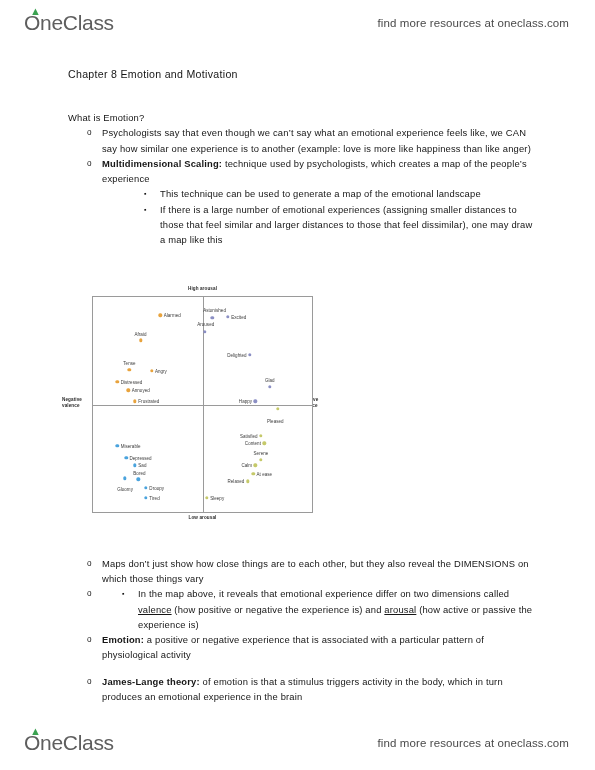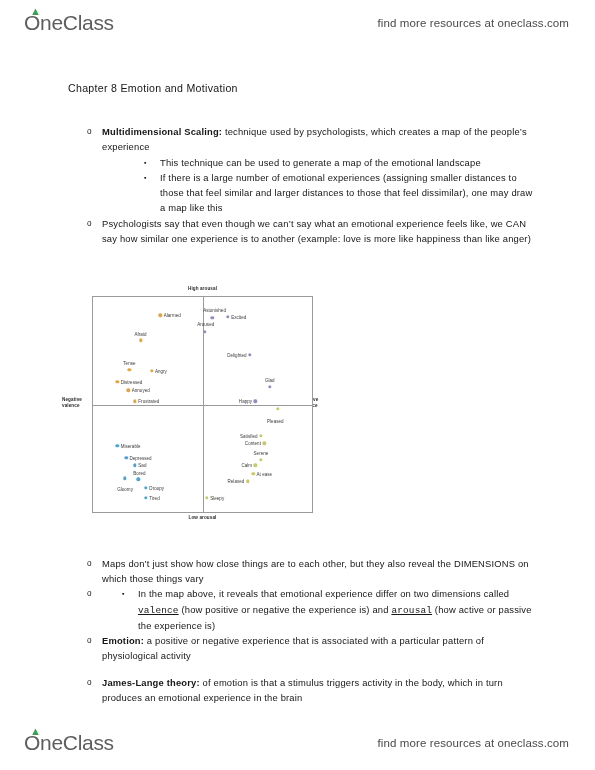--- a/index.html
+++ b/index.html
@@ -53,21 +53,21 @@
   .brand-right {
     font-size: 11.5px;
     color: #4a4a4a;
     letter-spacing: 0.1px;
   }
 
   
   .doc {
     position: absolute;
     left: 68px;
-    top: 80px;
+    top: 66px;
     width: 472px;
     font-size: 9.4px;
     line-height: 1.62;
     color: #161616;
     letter-spacing: 0.18px;
   }
   .doc .h-chapter {
     font-size: 10.6px;
     letter-spacing: 0.3px;
     margin-bottom: 16px;
@@ -107,21 +107,21 @@
     position: absolute;
     left: 20px;
     top: 0;
     font-size: 7px;
     line-height: 2.3;
     color: #161616;
   }
   ul.lvl2 { margin-left: 22px; }
 
   b, .bold { font-weight: 700; }
-  .ul { text-decoration: underline; font-family: Liberation Mono, monospace; }
+  .ul { text-decoration: underline; }
 
   
   .chart-wrap {
     position: absolute;
     left: 62px;
     top: 284px;
     width: 266px;
     height: 238px;
   }
   .chart-box {
@@ -189,29 +189,30 @@
   <div class="brand-right">find more resources at oneclass.com</div>
 </div>
 
 <div class="doc">
 
   <div class="h-chapter">Chapter 8 Emotion and Motivation</div>
 
 
   <div class="spacer"></div>
 
+  <div class="sec">What is Emotion?</div>
   <ul class="lvl1">
+    <li>Psychologists say that even though we can’t say what an emotional experience feels like, we CAN say how similar one experience is to another (example: love is more like happiness than like anger)</li>
     <li>
       <b>Multidimensional Scaling:</b><span> technique used by psychologists, which creates a map of the people’s experience</span>
       <ul class="lvl2">
         <li>This technique can be used to generate a map of the emotional landscape</li>
         <li>If there is a large number of emotional experiences (assigning smaller distances to those that feel similar and larger distances to those that feel dissimilar), one may draw a map like this</li>
       </ul>
     </li>
-    <li>Psychologists say that even though we can’t say what an emotional experience feels like, we CAN say how similar one experience is to another (example: love is more like happiness than like anger)</li>
   </ul>
 </div>
 
 <div class="chart-wrap">
   <div class="ax-label ax-top" style="left:30px;width:221px;">High arousal</div>
   <div class="ax-label ax-bottom" style="left:30px;width:221px;">Low arousal</div>
   <div class="ax-label ax-left"><span>Negative valence</span></div>
   <div class="ax-label ax-right" style="right:2px;"><span>Positive valence</span></div>
 
   <div class="chart-box">

